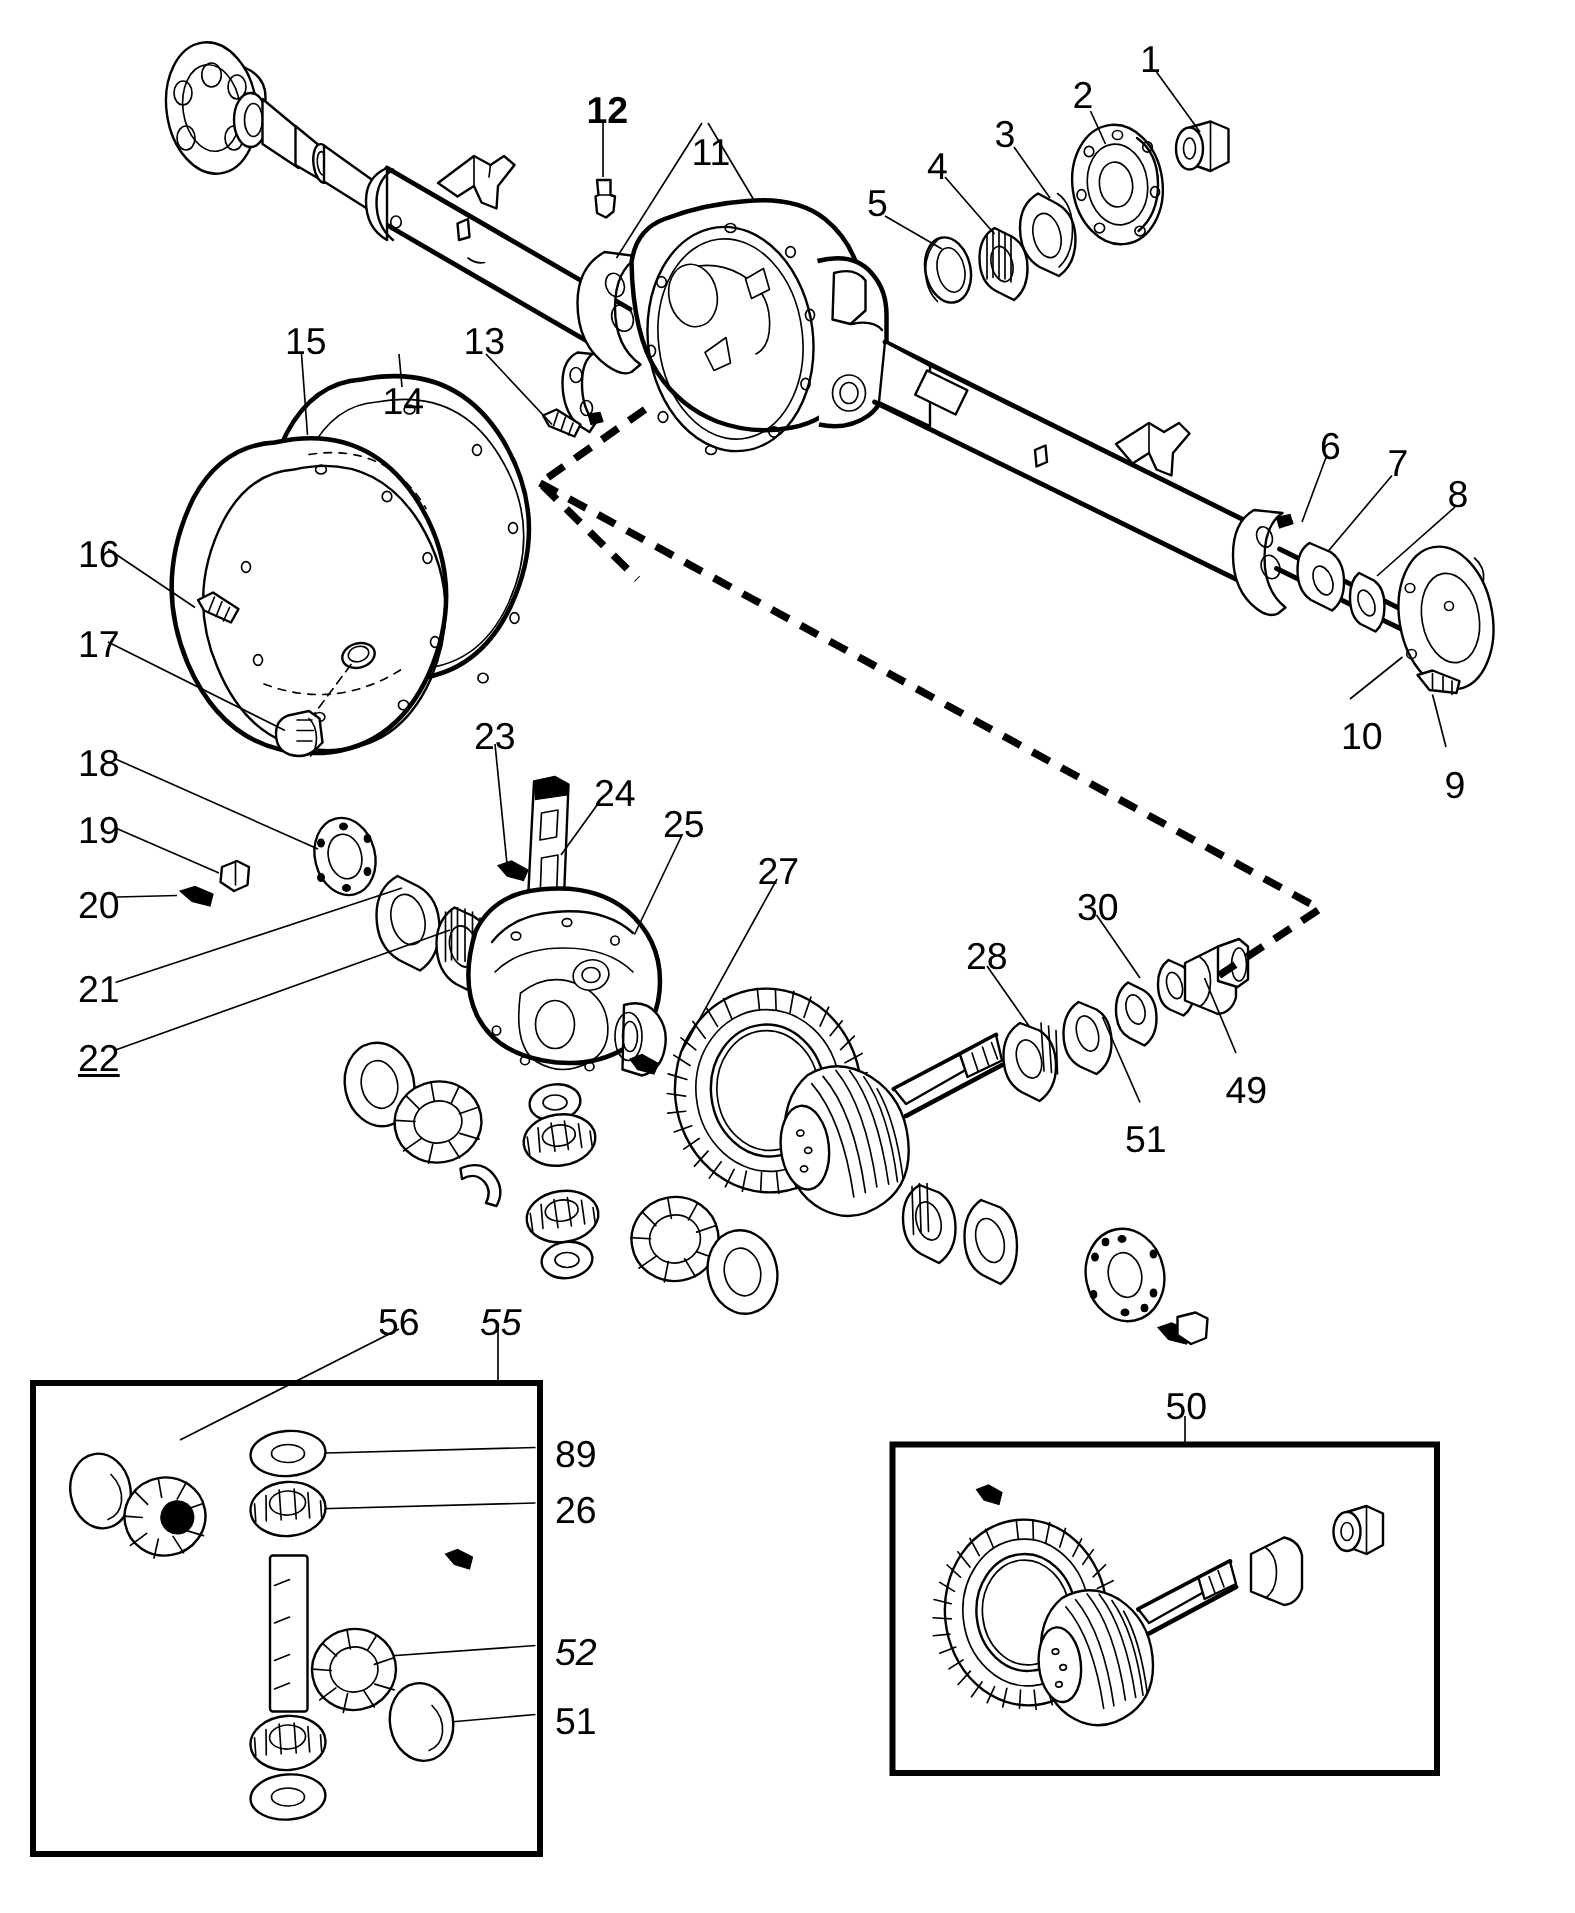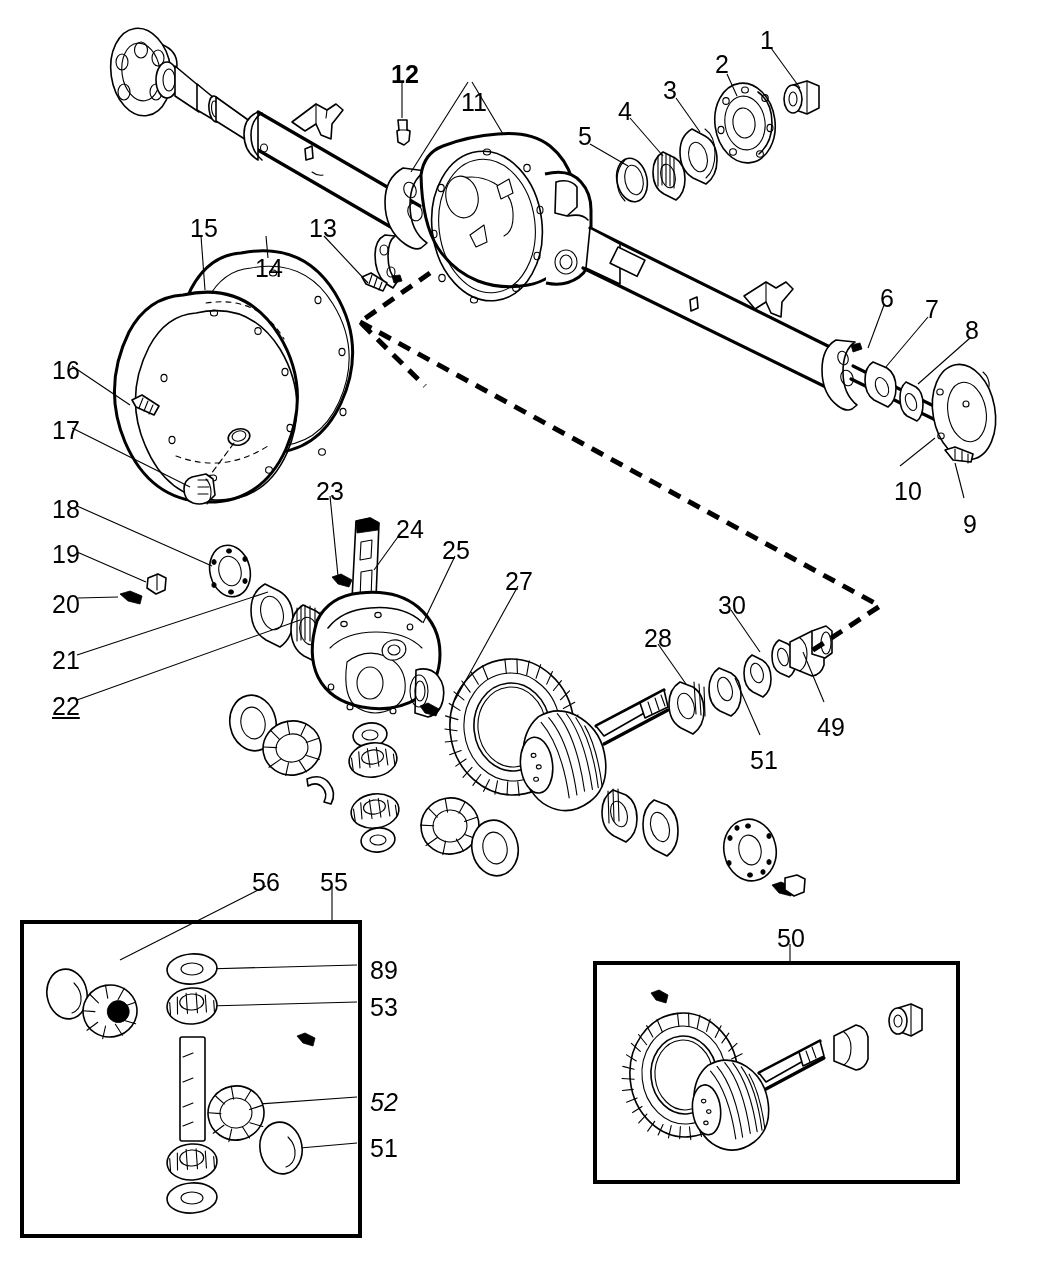--- a/index.html
+++ b/index.html
@@ -566,18 +566,18 @@
   <div class="callout" style="left:396px;top:517px;">24</div>
   <div class="callout" style="left:442px;top:538px;">25</div>
   <div class="callout" style="left:505px;top:569px;">27</div>
   <div class="callout" style="left:644px;top:626px;">28</div>
   <div class="callout" style="left:750px;top:748px;">51</div>
   <div class="callout" style="left:718px;top:593px;">30</div>
   <div class="callout" style="left:817px;top:715px;">49</div>
   <div class="callout" style="left:777px;top:926px;">50</div>
   <div class="callout" style="left:370px;top:1136px;">51</div>
   <div class="callout" style="left:370px;top:1090px;font-style:italic;">52</div>
-  <div class="callout" style="left:370px;top:995px;">53</div>
+  <div class="callout" style="left:370px;top:995px;">26</div>
   <div class="callout" style="left:370px;top:958px;">89</div>
-  <div class="callout" style="left:320px;top:870px;">55</div>
+  <div class="callout" style="left:320px;top:870px;font-style:italic;">55</div>
   <div class="callout" style="left:252px;top:870px;">56</div>
 
 </div>
 
 </body></html>

